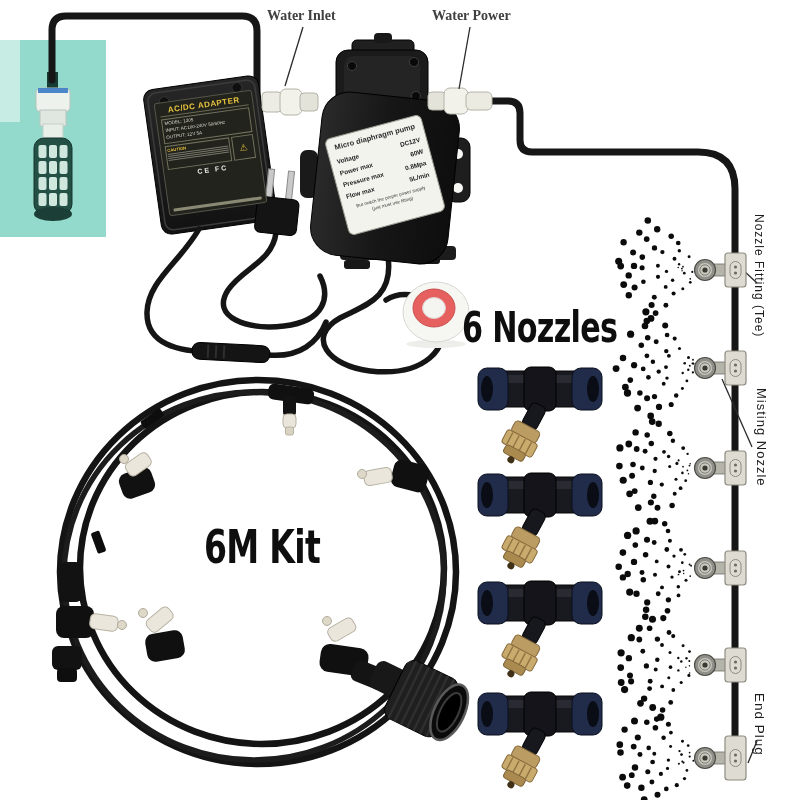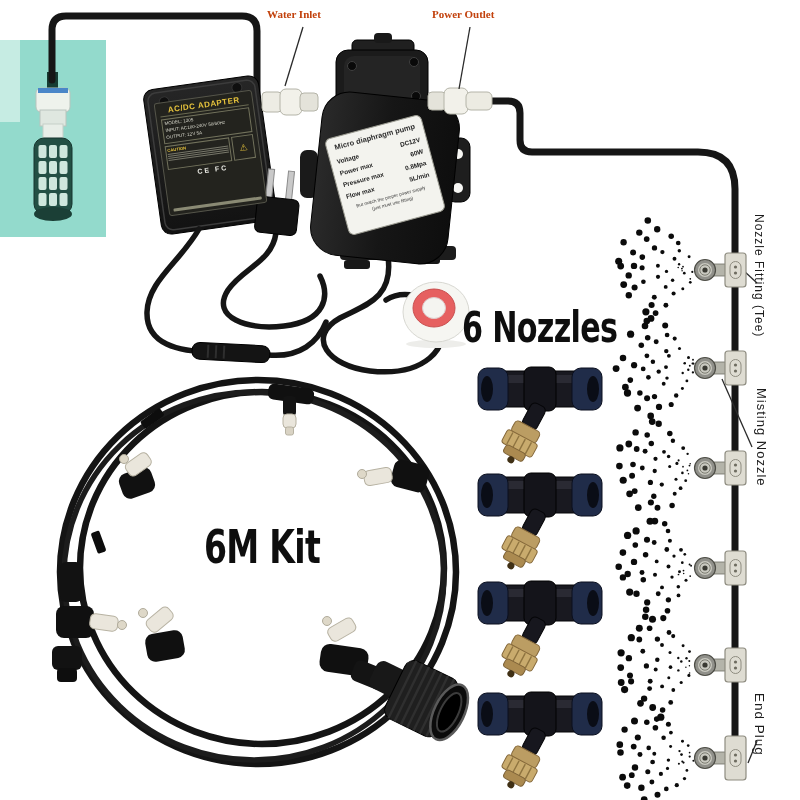--- a/index.html
+++ b/index.html
@@ -1,20 +1,20 @@
 <!DOCTYPE html>
 <html><head>
 <meta charset="utf-8">
 <style>
   html,body{margin:0;padding:0;background:#ffffff;}
   .stage{position:relative;width:800px;height:800px;background:#ffffff;overflow:hidden;
          font-family:"Liberation Sans","DejaVu Sans",sans-serif;}
   #art{position:absolute;left:0;top:0;}
   .txt{position:absolute;color:#111;white-space:nowrap;}
-  .callout{font-family:"Liberation Serif","DejaVu Serif",serif;font-weight:bold;font-size:11px;color:#c2410c;}
+  .callout{font-family:"Liberation Serif","DejaVu Serif",serif;font-weight:bold;font-size:14px;color:#404040;}
   .bigtxt{font-family:"DejaVu Sans","Liberation Sans",sans-serif;font-weight:bold;color:#0e0e0e;
           transform:scaleX(.72);transform-origin:left top;letter-spacing:-1px;}
   .vlabel{writing-mode:vertical-rl;font-size:13px;color:#1c1c1c;letter-spacing:1px;
           font-family:"Liberation Sans",sans-serif;}
   
   .adapterLabel{position:absolute;left:161px;top:96px;width:99px;height:114px;
     transform:rotate(-8deg);background:#23231e;border:1px solid #55554a;border-radius:3px;
     padding:3px 4px;box-sizing:border-box;display:flex;flex-direction:column;gap:2px;}
   .adapterLabel .ttl{color:#e6c33c;font-size:8px;font-weight:bold;text-align:center;letter-spacing:.5px;
     border-bottom:1px solid #6a6a52;padding-bottom:1px;}
@@ -626,21 +626,21 @@
             <rect x="523" y="766" width="34" height="15" rx="3" fill="#c9ab6d" stroke="#85683a"></rect>
             <path d="M529 767 V780 M536 767 V780 M543 767 V780 M550 767 V780" stroke="#8f7440" stroke-width="1.4" fill="none"></path>
             <rect x="529" y="780" width="22" height="9" rx="3" fill="#ab8a50" stroke="#7c6136"></rect>
             <circle cx="540" cy="792" r="3.5" fill="#403015"></circle>
           </g>
         </g>
       </g>
 </svg>
 
 <div class="txt callout" style="left:267px;top:8px;">Water Inlet</div>
-<div class="txt callout" style="left:432px;top:8px;">Power Outlet</div>
+<div class="txt callout" style="left:432px;top:8px;">Water Power</div>
 <div class="txt bigtxt" style="left:462px;top:303px;font-size:42px;">6 Nozzles</div>
 <div class="txt bigtxt" style="left:204px;top:520px;font-size:46px;">6M Kit</div>
 <div class="txt vlabel" style="left:752px;top:214px;font-size:12px;">Nozzle Fitting (Tee)</div>
 <div class="txt vlabel" style="left:754px;top:388px;">Misting Nozzle</div>
 <div class="txt vlabel" style="left:752px;top:693px;font-size:13.5px;">End Plug</div>
 
 <div class="adapterLabel">
   <div class="ttl">AC/DC ADAPTER</div>
   <div class="info">
     <div>MODEL: 1205</div>

